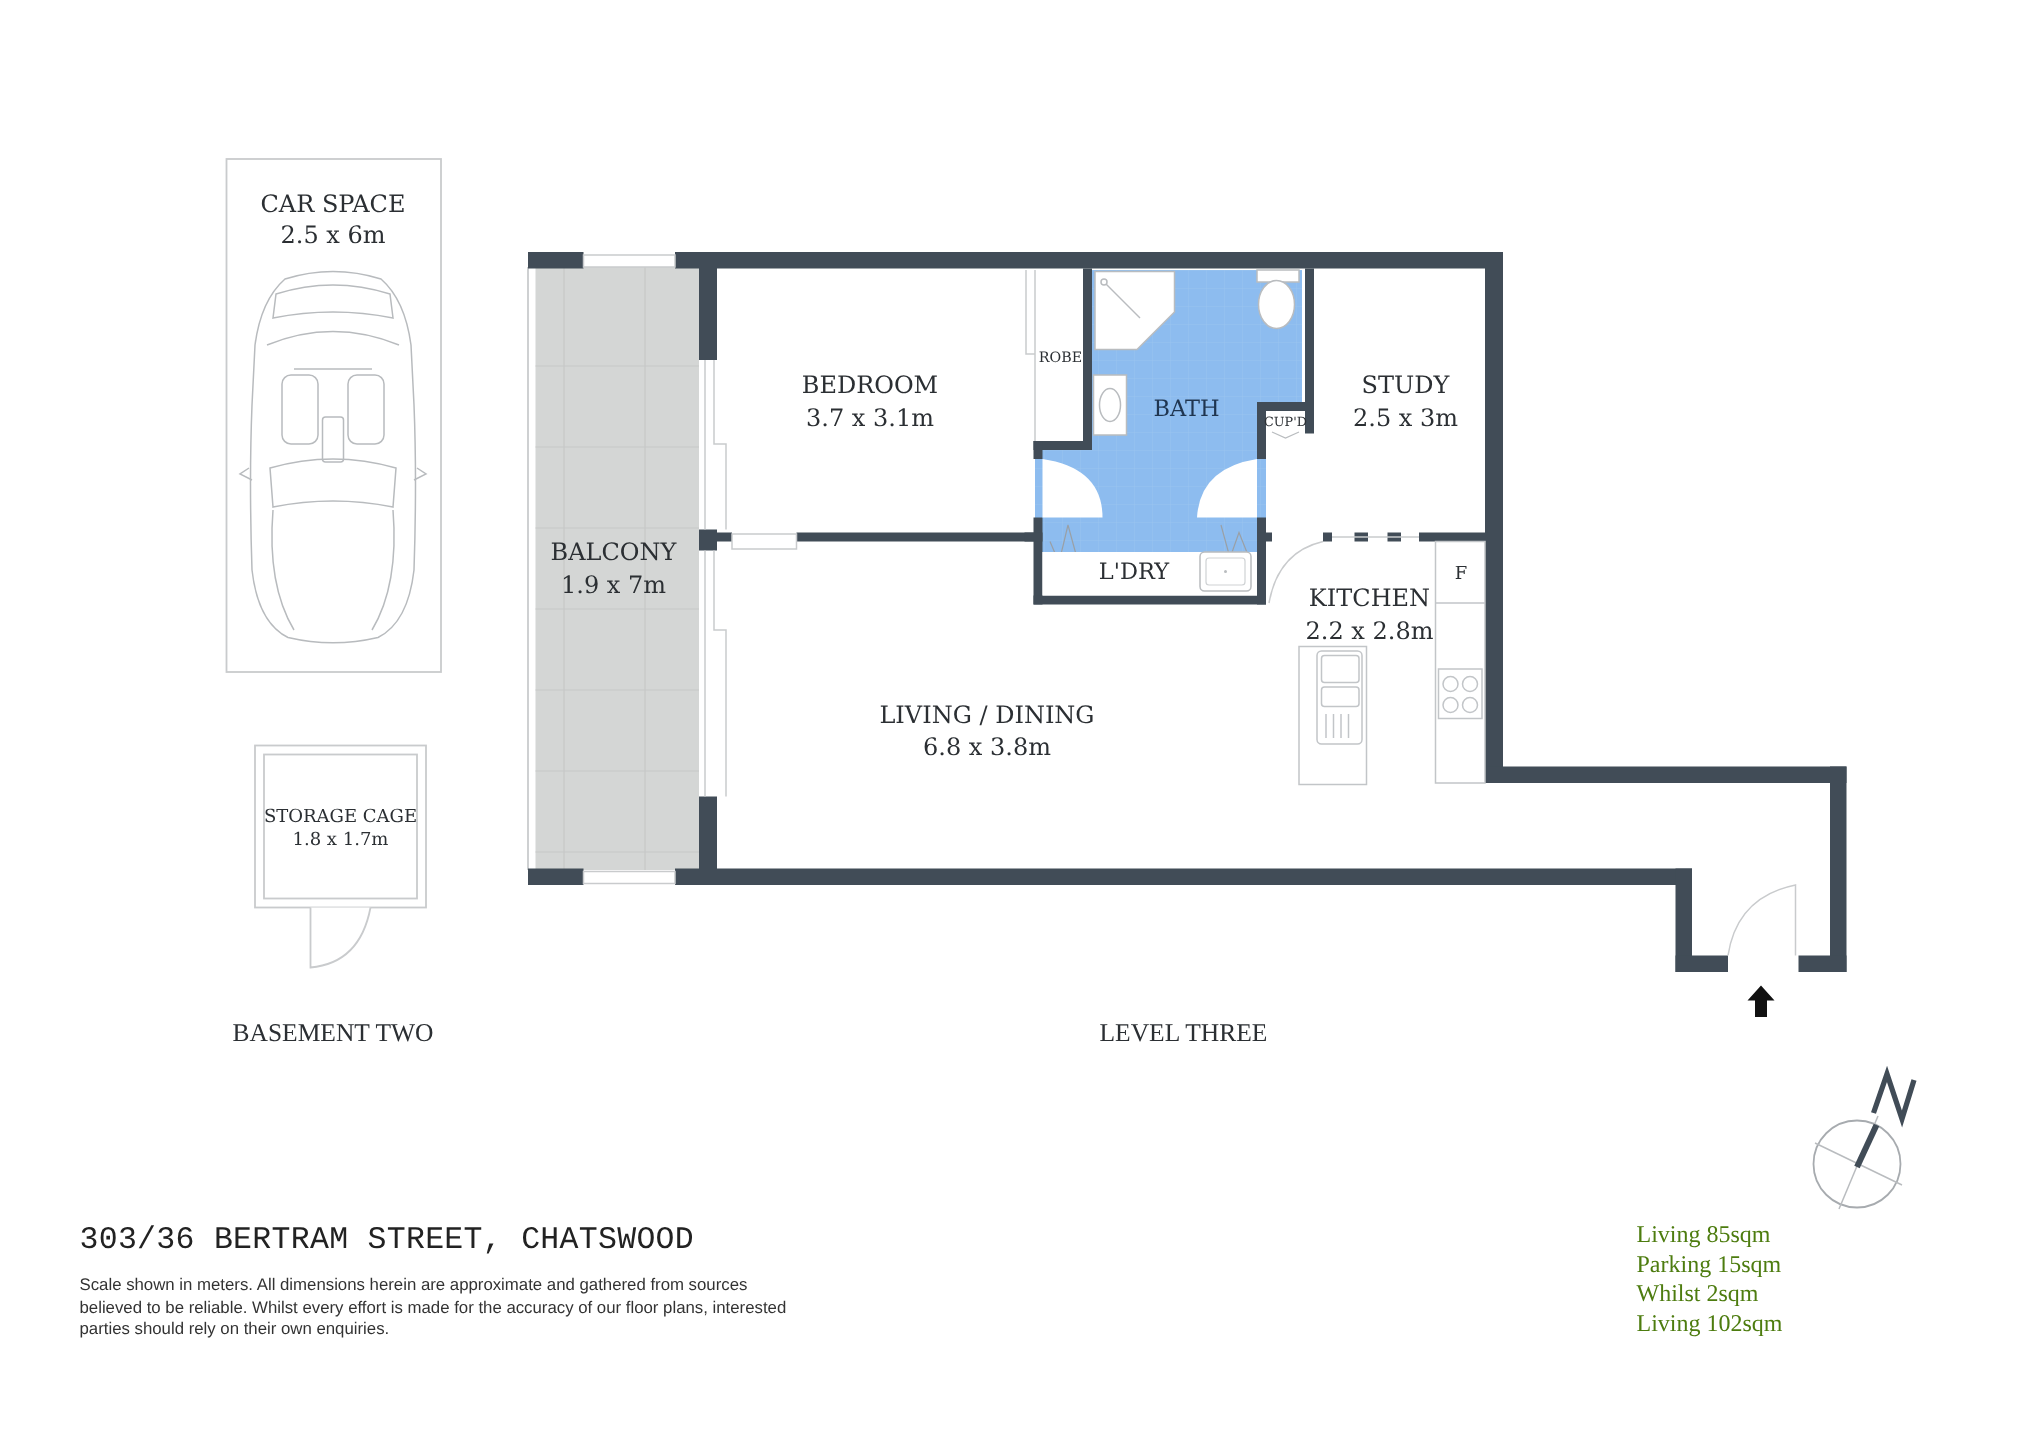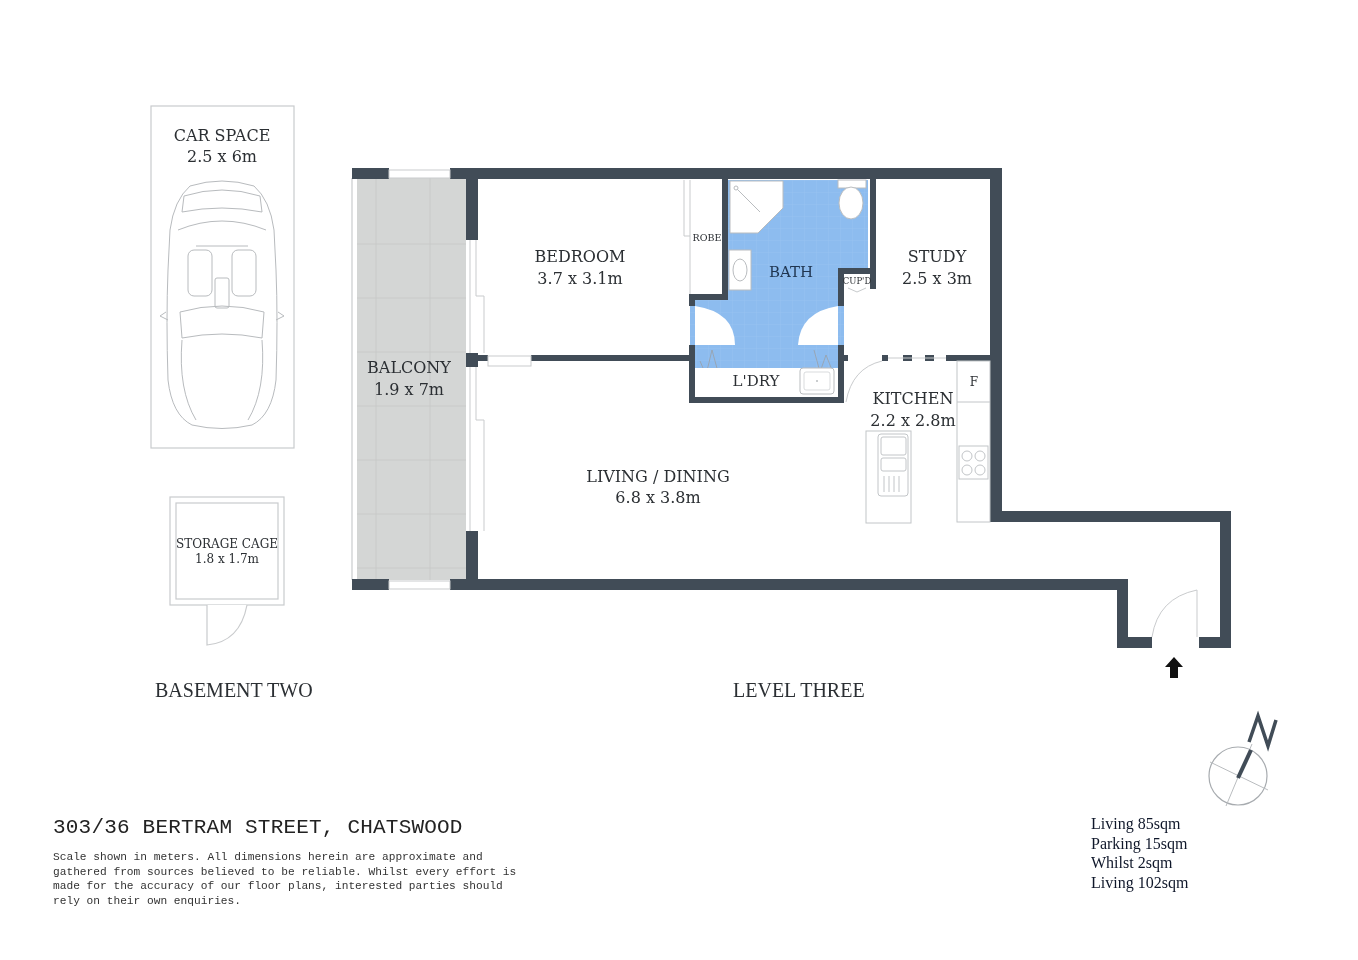--- a/index.html
+++ b/index.html
@@ -8,25 +8,25 @@
   #plan { position:absolute; left:0; top:0; }
   .lbl { font-family:"DejaVu Serif", "Liberation Serif", serif; fill:#2b2f33; text-anchor:middle; }
   .lbl-lg { font-size:16px; }
   .lbl-md { font-size:15px; }
   .lbl-sm { font-size:12px; }
   .lbl-xs { font-size:9.5px; }
   .bath-lbl { fill:#1f3550; }
   .address { position:absolute; left:53px; top:816px; font-size:21px; letter-spacing:0.2px;
              font-family:Liberation Mono, monospace; color:#222; }
   .disclaimer { position:absolute; left:53px; top:850px; width:480px; font-size:11.2px; line-height:14.5px;
-                font-family:Liberation Mono, monospace; color:#333; }
+                font-family:Liberation Sans, sans-serif; color:#333; }
   .areas { position:absolute; left:1091px; top:814px; font-size:16px; line-height:19.5px;
-           font-family:"Liberation Serif", "DejaVu Serif", serif; color:#0f172a; }
+           font-family:"Liberation Serif", "DejaVu Serif", serif; color:#4d7c0f; }
   .areas div { white-space:nowrap; }
-  .level-label { position:absolute; font-size:20px; font-family:"Liberation Serif","DejaVu Serif",serif; color:#2b2f33; }
+  .level-label { position:absolute; font-size:17px; font-family:"Liberation Serif","DejaVu Serif",serif; color:#2b2f33; }
 </style>
 </head>
 <body>
 
 <svg id="plan" width="1358" height="960" viewBox="0 0 1358 960" xmlns="http://www.w3.org/2000/svg">
   <defs>
     <pattern id="bathgrid" width="12" height="12" patternUnits="userSpaceOnUse">
       <rect width="12" height="12" fill="#8dbcef"></rect>
       <path d="M12 0 L0 0 0 12" fill="none" stroke="#9cc6f1" stroke-width="0.6"></path>
     </pattern>

